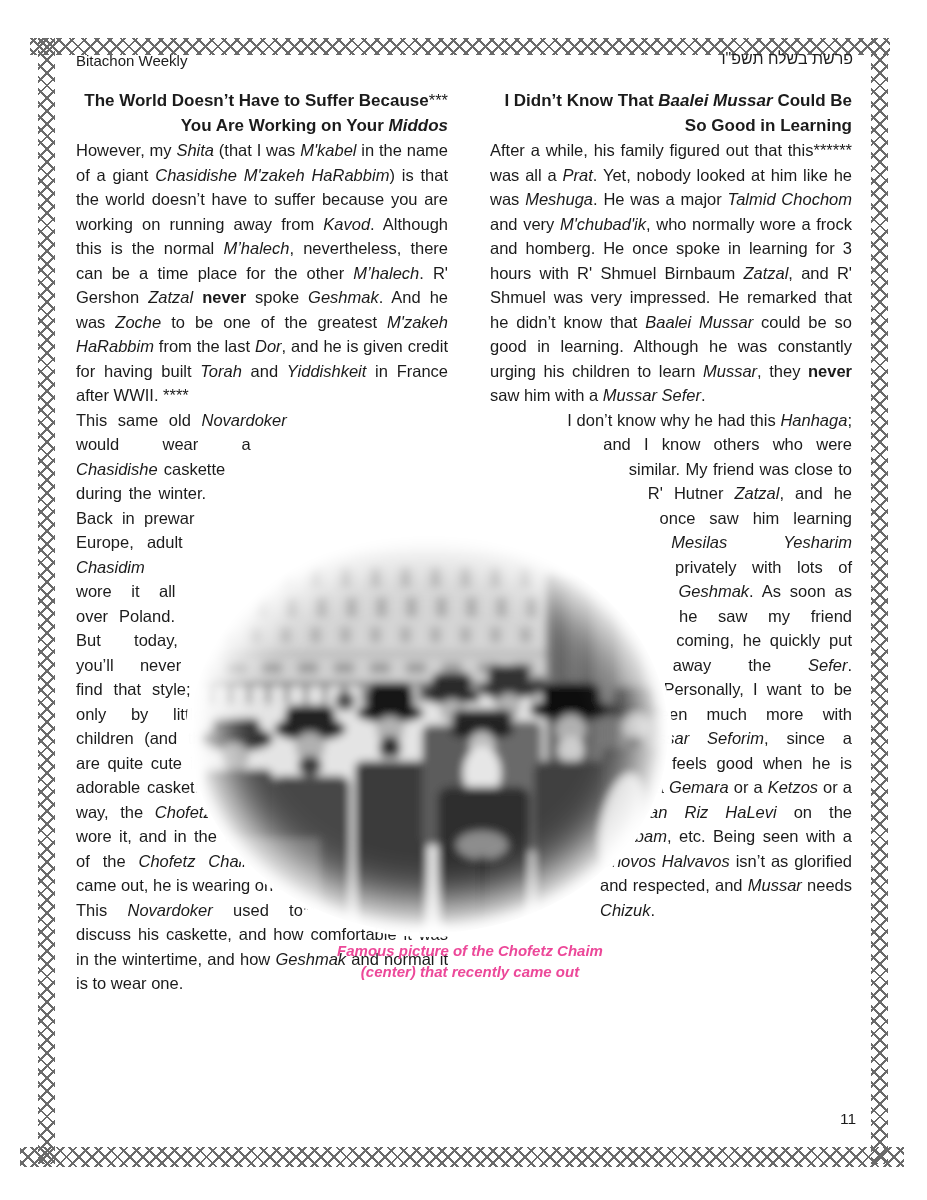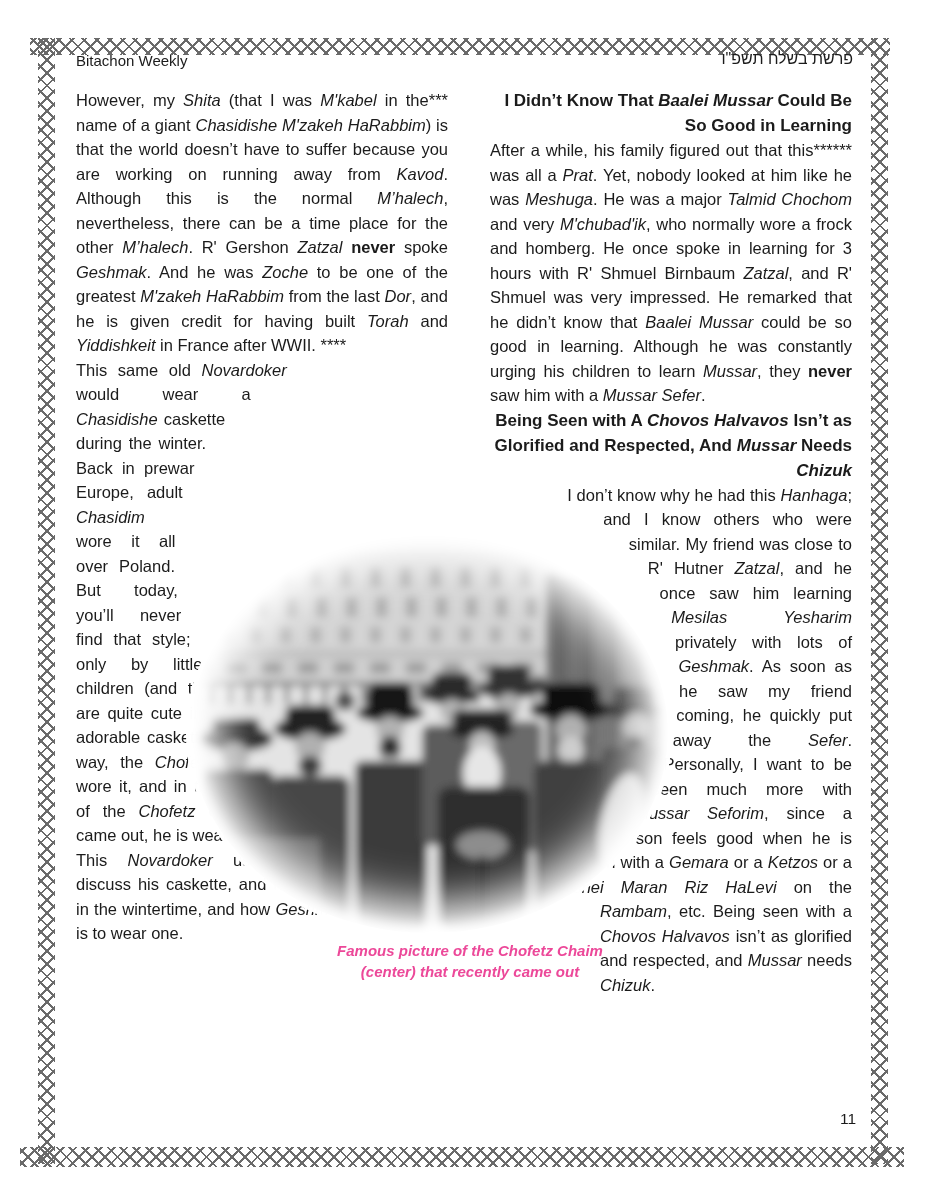--- a/index.html
+++ b/index.html
@@ -66,29 +66,29 @@
   <div class="stitch stitch-top"></div>
   <div class="stitch stitch-bottom"></div>
   <div class="stitch stitch-left"></div>
   <div class="stitch stitch-right"></div>
 
   <div class="hdr-left">Bitachon Weekly</div>
   <div class="hdr-right">פרשת בשלח תשפ"ו</div>
 
   <div class="col col-left">
     <p><span class="stars">***</span></p>
+    <h3>The World Doesn’t Have to Suffer Because You Are Working on Your <i>Middos</i></h3>
     <p>However, my <i>Shita</i> (that I was <i>M'kabel</i> in the name of a giant <i>Chasidishe M'zakeh HaRabbim</i>) is that the world doesn’t have to suffer because you are working on running away from <i>Kavod</i>. Although this is the normal <i>M’halech</i>, nevertheless, there can be a time place for the other <i>M’halech</i>. R' Gershon <i>Zatzal</i> <b>never</b> spoke <i>Geshmak</i>. And he was <i>Zoche</i> to be one of the greatest <i>M'zakeh HaRabbim</i> from the last <i>Dor</i>, and he is given credit for having built <i>Torah</i> and <i>Yiddishkeit</i> in France after WWII. ****</p>
     <p><span class="oval-cut-left"></span><span class="caption-cut-left"></span><span>This same old <i>Novardoker</i> would wear a <i>Chasidishe</i> caskette during the winter. Back in prewar Europe, adult <i>Chasidim</i> wore it all over Poland. But today, you’ll never find that style; only by little children (and they are quite cute in their adorable caskette). By the way, the <i>Chofetz Chaim Zatzal</i> wore it, and in the famous picture of the <i>Chofetz Chaim</i> that just came out, he is wearing one.</span></p>
     <p><span class="stars">*****</span><span>This <i>Novardoker</i> used to discuss his caskette, and how comfortable it was in the wintertime, and how <i>Geshmak</i> and normal it is to wear one.</span></p>
   </div>
 
   <div class="col col-right">
     <h3>I Didn’t Know That <i>Baalei Mussar</i> Could Be So Good in Learning</h3>
     <p><span class="stars">******</span><span>After a while, his family figured out that this was all a <i>Prat</i>. Yet, nobody looked at him like he was <i>Meshuga</i>. He was a major <i>Talmid Chochom</i> and very <i>M'chubad'ik</i>, who normally wore a frock and homberg. He once spoke in learning for 3 hours with R' Shmuel Birnbaum <i>Zatzal</i>, and R' Shmuel was very impressed. He remarked that he didn’t know that <i>Baalei Mussar</i> could be so good in learning. Although he was constantly urging his children to learn <i>Mussar</i>, they <b>never</b> saw him with a <i>Mussar Sefer</i>.</span></p>
-    <h3>Being Seen with A <i>Chovos Halvavos</i> Isn’t as Glorified and Respected, And <i>Mussar</i> Needs <i>Chizuk</i></h3>
     <p><span class="oval-cut-right"></span><span class="caption-cut-right"></span><span>I don’t know why he had this <i>Hanhaga</i>; and I know others who were similar. My friend was close to R' Hutner <i>Zatzal</i>, and he once saw him learning <i>Mesilas Yesharim</i> privately with lots of <i>Geshmak</i>. As soon as he saw my friend coming, he quickly put away the <i>Sefer</i>. Personally, I want to be seen much more with <i>Mussar Seforim</i>, since a person feels good when he is seen with a <i>Gemara</i> or a <i>Ketzos</i> or a <i>Chidushei Maran Riz HaLevi</i> on the <i>Rambam</i>, etc. Being seen with a <i>Chovos Halvavos</i> isn’t as glorified and respected, and <i>Mussar</i> needs <i>Chizuk</i>.</span></p>
   </div>
 
   <div class="oval-photo">
     <svg width="478" height="400" viewBox="0 0 478 400" xmlns="http://www.w3.org/2000/svg">
       <defs>
           <filter id="bl" x="-10%" y="-10%" width="120%" height="120%">
             <feGaussianBlur stdDeviation="4"></feGaussianBlur>
           </filter>
         </defs>

